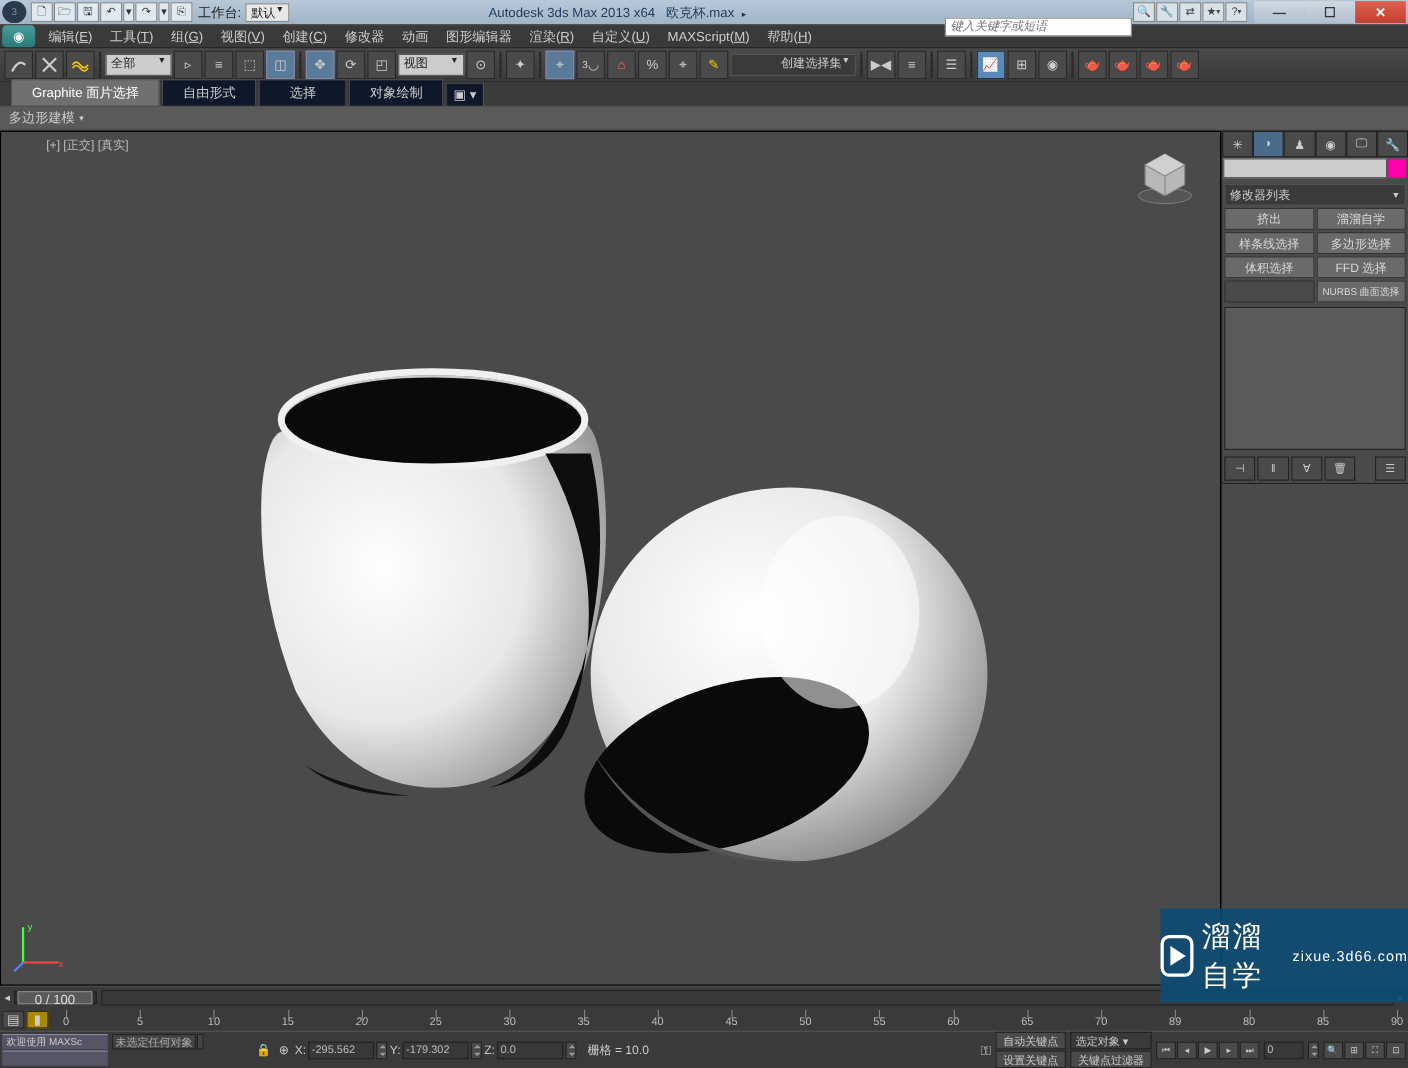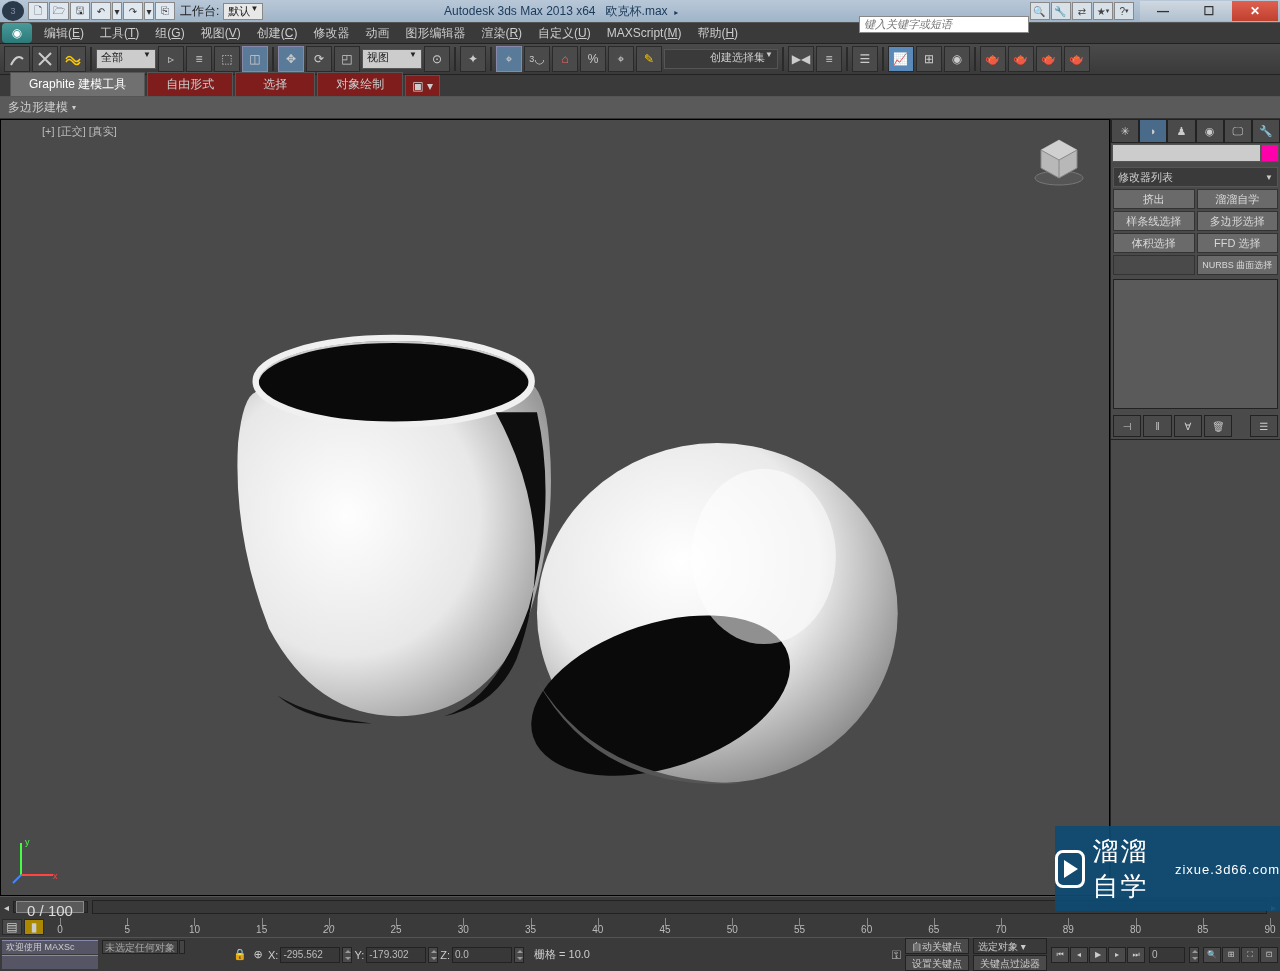--- a/index.html
+++ b/index.html
@@ -30,21 +30,21 @@
 .maintoolbar { height:31px; background:linear-gradient(#4a4a4a,#3a3a3a); border-bottom:1px solid #222; display:flex; align-items:center; padding:0 4px; gap:2px; }
 .tb-btn { width:26px; height:26px; background:#4a4a4a; border:1px solid #2a2a2a; display:flex; align-items:center; justify-content:center; font-size:12px; color:#ccc; cursor:pointer; }
 .tb-btn.active { background:#5a7a9a; border-color:#88a; }
 .tb-btn.yellow { color:#ffcc00; }
 .tb-sep { width:2px; height:24px; background:#2a2a2a; margin:0 2px; }
 .tb-dd { background:#ccc; border:1px solid #555; height:20px; padding:0 4px; color:#222; font-size:11px; min-width:60px; }
 .tb-dd.dark { background:#3a3a3a; color:#ccc; min-width:110px;padding-left:45px; }
 
 
 .ribbon-tabs { height:22px; background:#3a3a3a; border-bottom:1px solid #555; display:flex; align-items:end; padding-left:10px; }
-.ribbon-tab { padding:3px 18px; background:#7f1d1d; border:1px solid #555; border-bottom:none; margin-right:2px; color:#ccc; font-size:12px; text-align:center; min-width:80px; cursor:pointer; }
+.ribbon-tab { padding:3px 18px; background:#0f172a; border:1px solid #555; border-bottom:none; margin-right:2px; color:#ccc; font-size:12px; text-align:center; min-width:80px; cursor:pointer; }
 .ribbon-tab.active { background:#707070; color:#fff; }
 .ribbon-panel { height:22px; background:#5a5a5a; border-bottom:1px solid #333; display:flex; align-items:center; padding-left:8px; color:#ccc; font-size:12px; }
 
 
 .main-area { display:flex; height:calc(100% - 22px - 22px - 31px - 22px - 22px - 21px - 54px); }
 .viewport-wrap { flex:1; background:#4a4a4a; position:relative; overflow:hidden; border:1px solid #000; }
 .vp-label { position:absolute; top:4px; left:6px; color:#bbb; font-size:11px; z-index:10;padding-left:35px; }
 .vp-cube { position:absolute; top:10px; right:20px; width:60px; height:60px; z-index:10; }
 .vp-cube svg { width:100%; height:100%; }
 .vp-gizmo { position:absolute; bottom:10px; left:10px; z-index:10; }
@@ -200,21 +200,21 @@
   <div class="tb-btn">⊞</div>
   <div class="tb-btn">◉</div>
   <div class="tb-sep"></div>
   <div class="tb-btn">🫖</div>
   <div class="tb-btn">🫖</div>
   <div class="tb-btn">🫖</div>
   <div class="tb-btn">🫖</div>
 </div>
 
 <div class="ribbon-tabs">
-  <div class="ribbon-tab active">Graphite 建模工具</div>
+  <div class="ribbon-tab active">Graphite 面片选择</div>
   <div class="ribbon-tab">自由形式</div>
   <div class="ribbon-tab">选择</div>
   <div class="ribbon-tab">对象绘制</div>
   <div class="ribbon-tab" style="min-width:24px;padding:3px 6px;">▣ ▾</div>
 </div>
 <div class="ribbon-panel">
   <span>多边形建模</span>
     <span style="margin-left:4px;font-size:8px;">▾</span>
 </div>
 
@@ -309,21 +309,21 @@
       <div style="flex:0.5"></div>
       <div class="stack-btn">☰</div>
     </div>
     <div class="params-area"></div>
   </div>
 </div>
 
 <div class="timeline-row">
   <span style="font-size:10px;">◂</span>
   <div class="time-slider">
-    <div style="position:absolute;left:2px;top:-1px;width:68px;height:12px;background:#5a5a5a;border:1px solid #888;text-align:center;font-size:15px;color:#ddd;">0 / 100</div>
+    <div style="position:absolute;left:2px;top:-1px;width:68px;height:12px;background:#5a5a5a;border:1px solid #888;text-align:center;font-size:12px;color:#ddd;">0 / 100</div>
   </div>
   <div class="time-track"></div>
   <span style="font-size:10px;">▸</span>
 </div>
 
 <div class="ruler-row">
   <div style="width:50px;display:flex;gap:2px;padding:2px;">
     <div class="tb-btn" style="width:20px;height:16px;">▤</div>
     <div class="tb-btn" style="width:20px;height:16px;background:#aa8800;">▮</div>
   </div>

